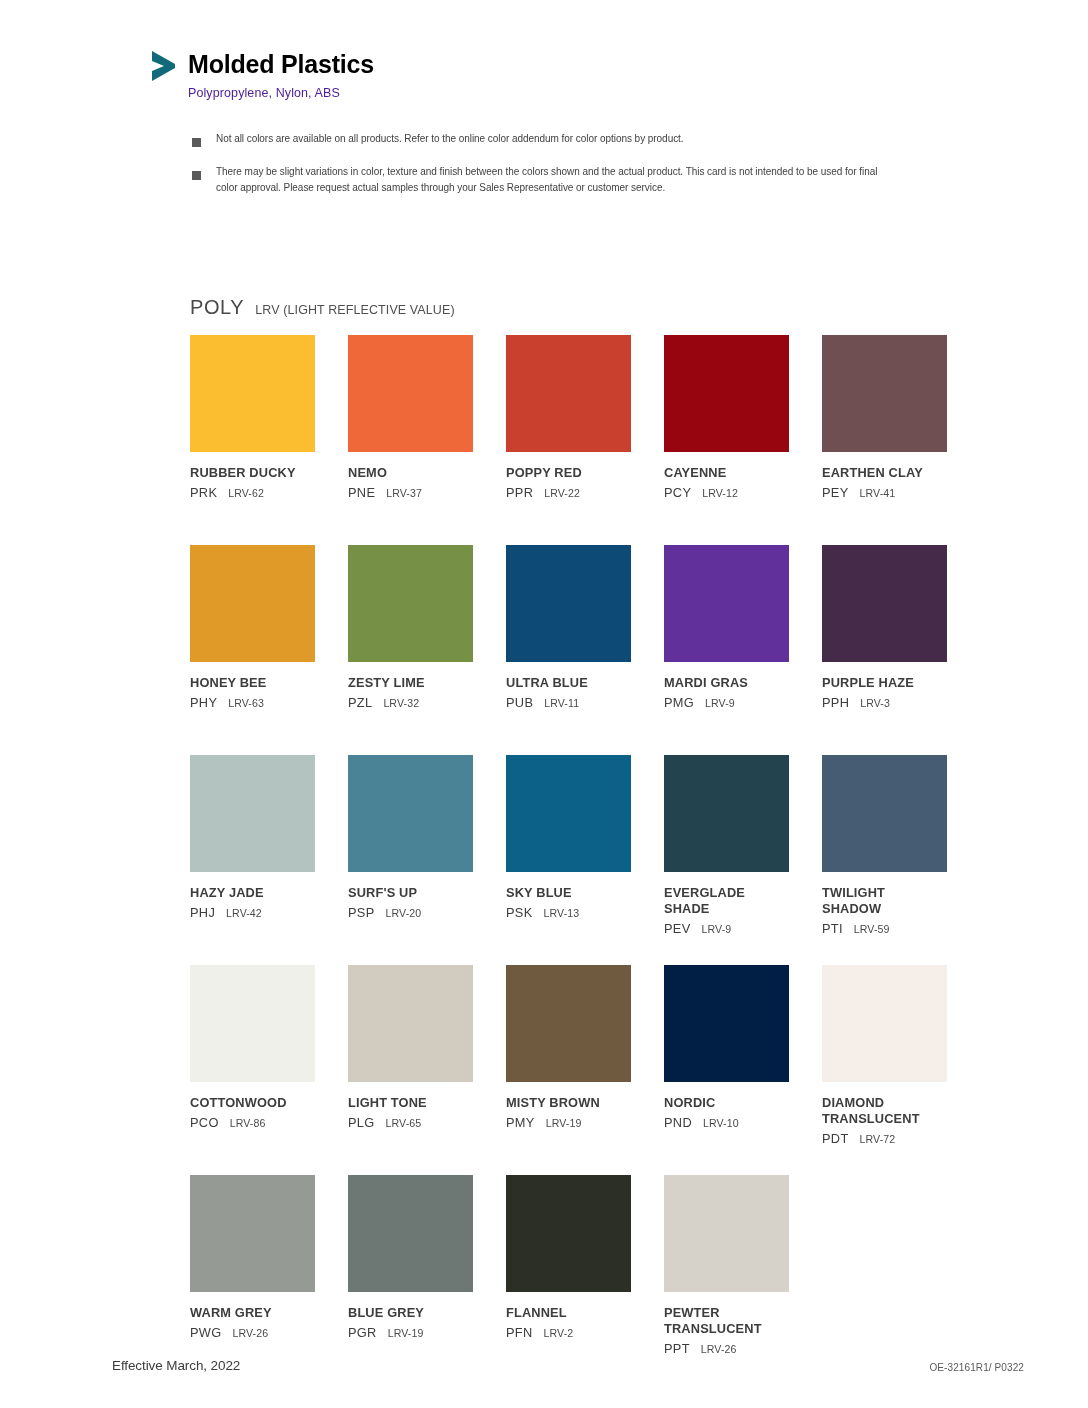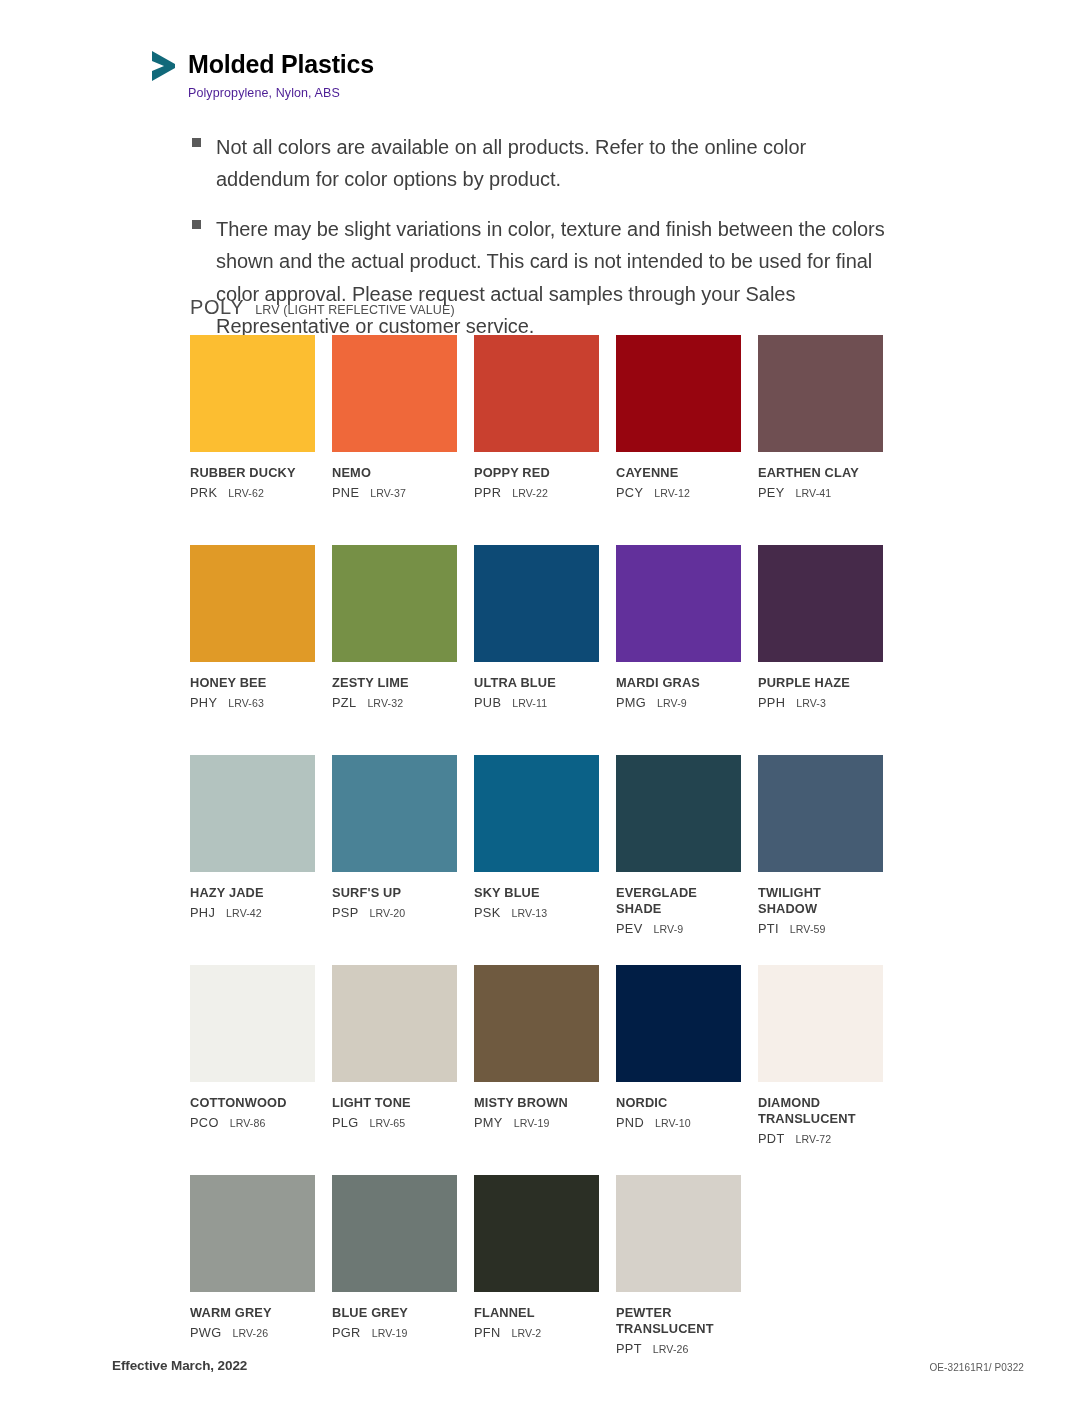--- a/index.html
+++ b/index.html
@@ -61,21 +61,21 @@
   }
   .note-bullet {
     width: 9px;
     height: 9px;
     background: #5a5a5a;
     flex: none;
     margin-top: 7px;
     margin-right: 15px;
   }
   .note-text {
-    font-size: 20px;
+    font-size: 10px;
     line-height: 1.62;
     color: #3f3f3f;
     letter-spacing: -0.05px;
   }
 
   
   .section-head {
     position: absolute;
     left: 190px;
     top: 296px;
@@ -97,20 +97,21 @@
   
   .grid {
     position: absolute;
     left: 190px;
     top: 335px;
     width: 840px;
   }
   .swatch-row {
     display: flex;
     height: 210px;
+    gap: 16px;
   }
   .swatch-cell {
     width: 125px;
     margin-right: 17px;
     flex: none;
   }
   .swatch-chip {
     width: 125px;
     height: 117px;
     display: block;
@@ -149,21 +150,21 @@
     left: 0;
     top: 1358px;
     width: 1088px;
     height: 30px;
   }
   .footer-left {
     position: absolute;
     left: 72px;
     top: 0;
     font-size: 13.5px;
-    font-weight: bold;
+    font-weight: normal;
     color: #3d3d3d;
     letter-spacing: -0.1px;
     padding-left: 40px;
   }
   .footer-right {
     position: absolute;
     right: 64px;
     top: 4px;
     font-size: 10px;
     color: #5a5a5a;

